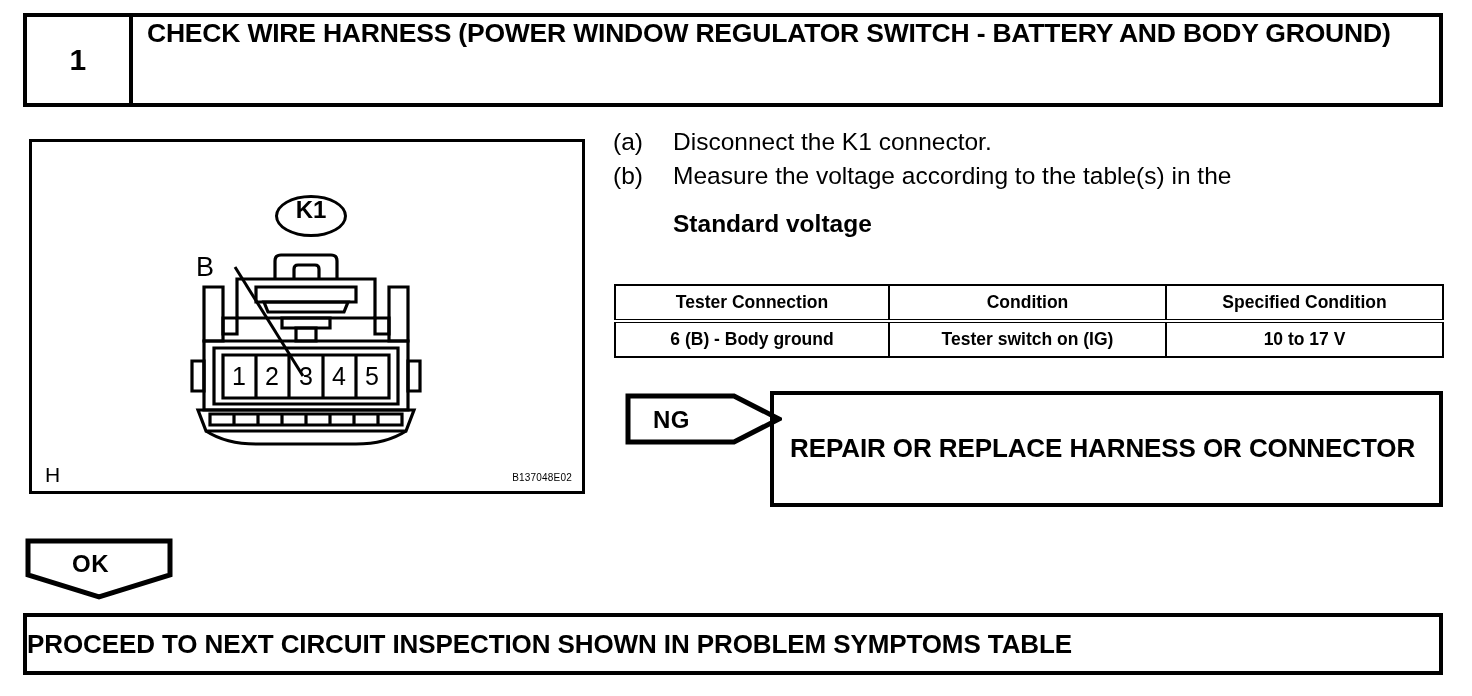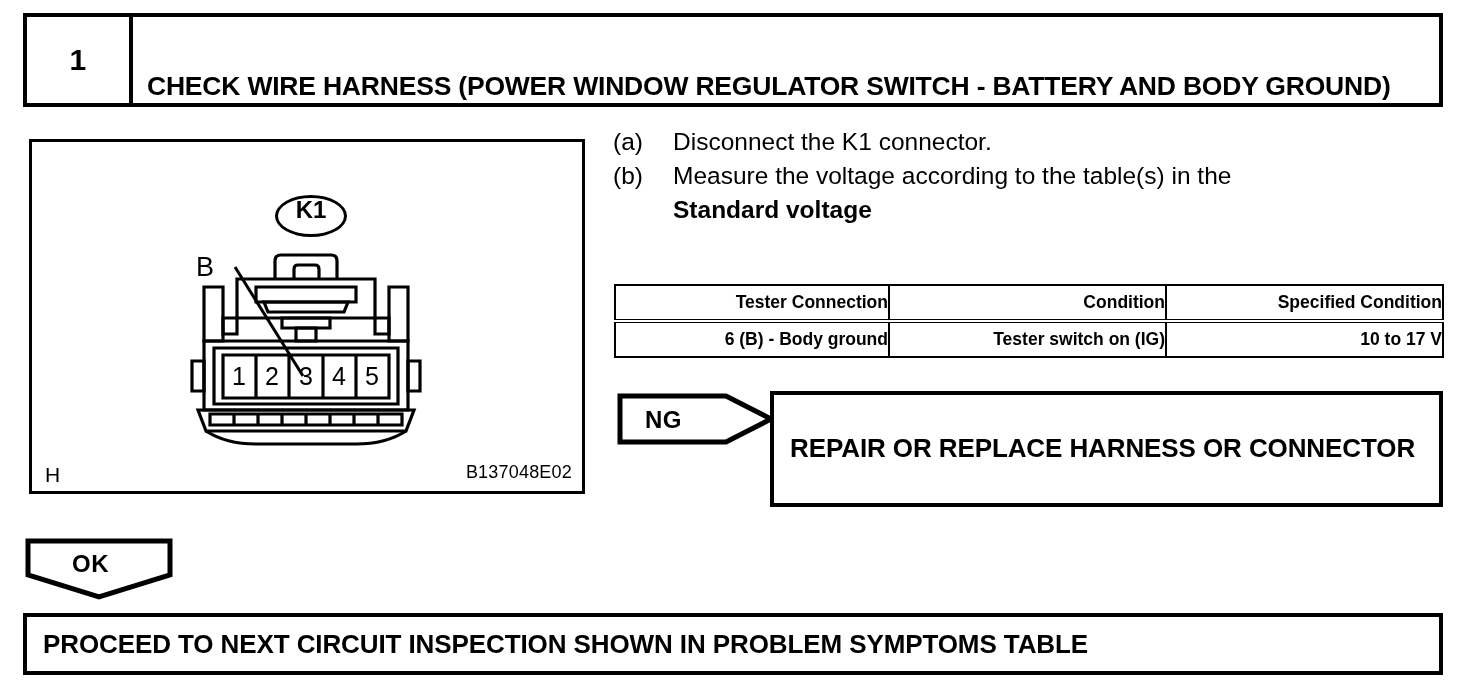--- a/index.html
+++ b/index.html
@@ -43,21 +43,21 @@
     box-sizing: border-box;
   }
   .step-number {
     font-size: 30px;
     font-weight: bold;
     letter-spacing: .5px;
   }
   .step-title-cell {
     flex: 1 1 auto;
     display: flex;
-    align-items: flex-end;
+    align-items: flex-start;
     padding: 0 0 0 14px;
     box-sizing: border-box;
   }
   .step-title {
     font-size: 26.5px;
     font-weight: bold;
     line-height: 1.26;
     letter-spacing: -0.2px;
   }
 
@@ -82,21 +82,21 @@
     left: 13px;
     bottom: 4px;
     font-size: 21px;
     font-weight: normal;
     font-family: "Liberation Sans", sans-serif;
   }
   .fig-code {
     position: absolute;
     right: 10px;
     bottom: 8px;
-    font-size: 18px;
+    font-size: 10px;
     letter-spacing: .2px;
     font-family: "Liberation Sans", sans-serif;
   }
   .k1-oval {
     position: absolute;
     left: 243px;
     top: 53px;
     width: 72px;
     height: 42px;
     border: 3.5px solid #000;
@@ -150,36 +150,36 @@
   .instr-sub {
     margin-left: 60px;
     font-size: 24.5px;
     line-height: 1.33;
   }
   .instr-strong {
     margin-left: 60px;
     font-size: 24.5px;
     font-weight: bold;
     line-height: 1.33;
-    margin-top: 2px;
+    margin-top: 16px;
   }
 
   
   .spec-table {
     position: absolute;
     left: 614px;
     top: 284px;
     width: 828px;
     border-collapse: collapse;
     table-layout: fixed;
   }
   .spec-table th,
   .spec-table td {
     border: 2px solid #000;
-    text-align: right;
+    text-align: center;
     font-size: 17.5px;
     font-weight: bold;
     padding: 0;
     height: 33px;
     line-height: 33px;
     box-sizing: border-box;
   }
   .spec-table thead th {
     border-bottom: 4px double #000;
   }
@@ -190,21 +190,21 @@
   
   .ng-row {
     position: absolute;
     left: 613px;
     top: 391px;
     width: 830px;
     height: 98px;
   }
   .ng-arrow {
     position: absolute;
-    left: 4px;
+    left: 12px;
     top: 2px;
     width: 173px;
     height: 52px;
   }
   .ng-arrow svg { display: block; }
   .ng-arrow-label {
     position: absolute;
     left: 28px;
     top: 13px;
     font-size: 24px;
@@ -253,21 +253,20 @@
   .final-box {
     position: absolute;
     left: 23px;
     top: 613px;
     width: 1420px;
     height: 62px;
     border: 4px solid #000;
     box-sizing: border-box;
     display: flex;
     align-items: center;
-    padding-left: 16px;
   }
   .final-text {
     font-size: 26px;
     font-weight: bold;
     letter-spacing: -0.1px;
   }
 </style>
 </head>
 <body>
 

